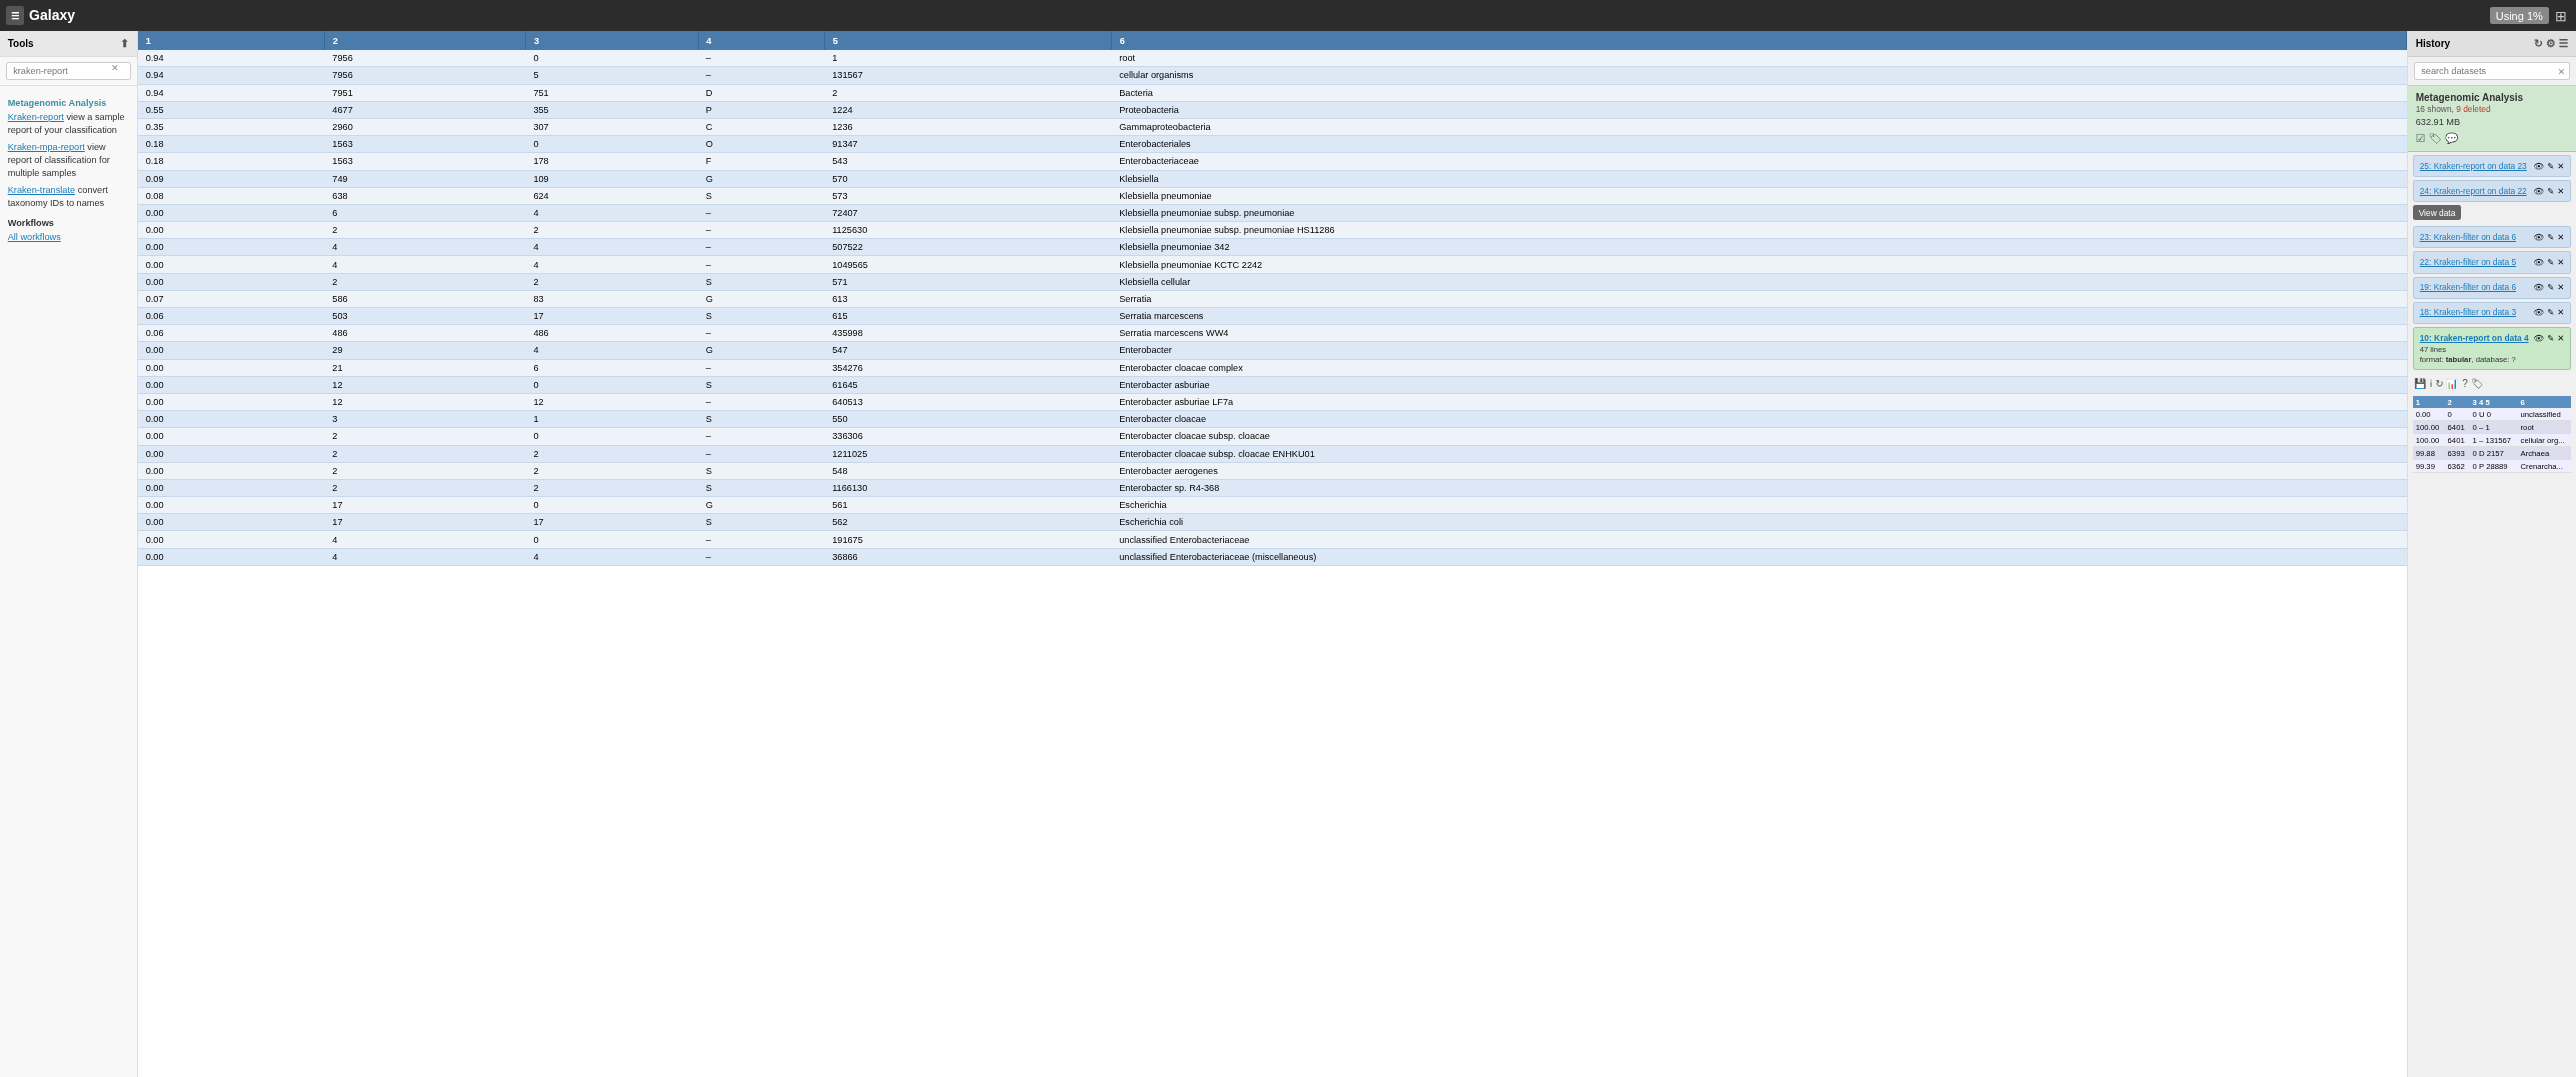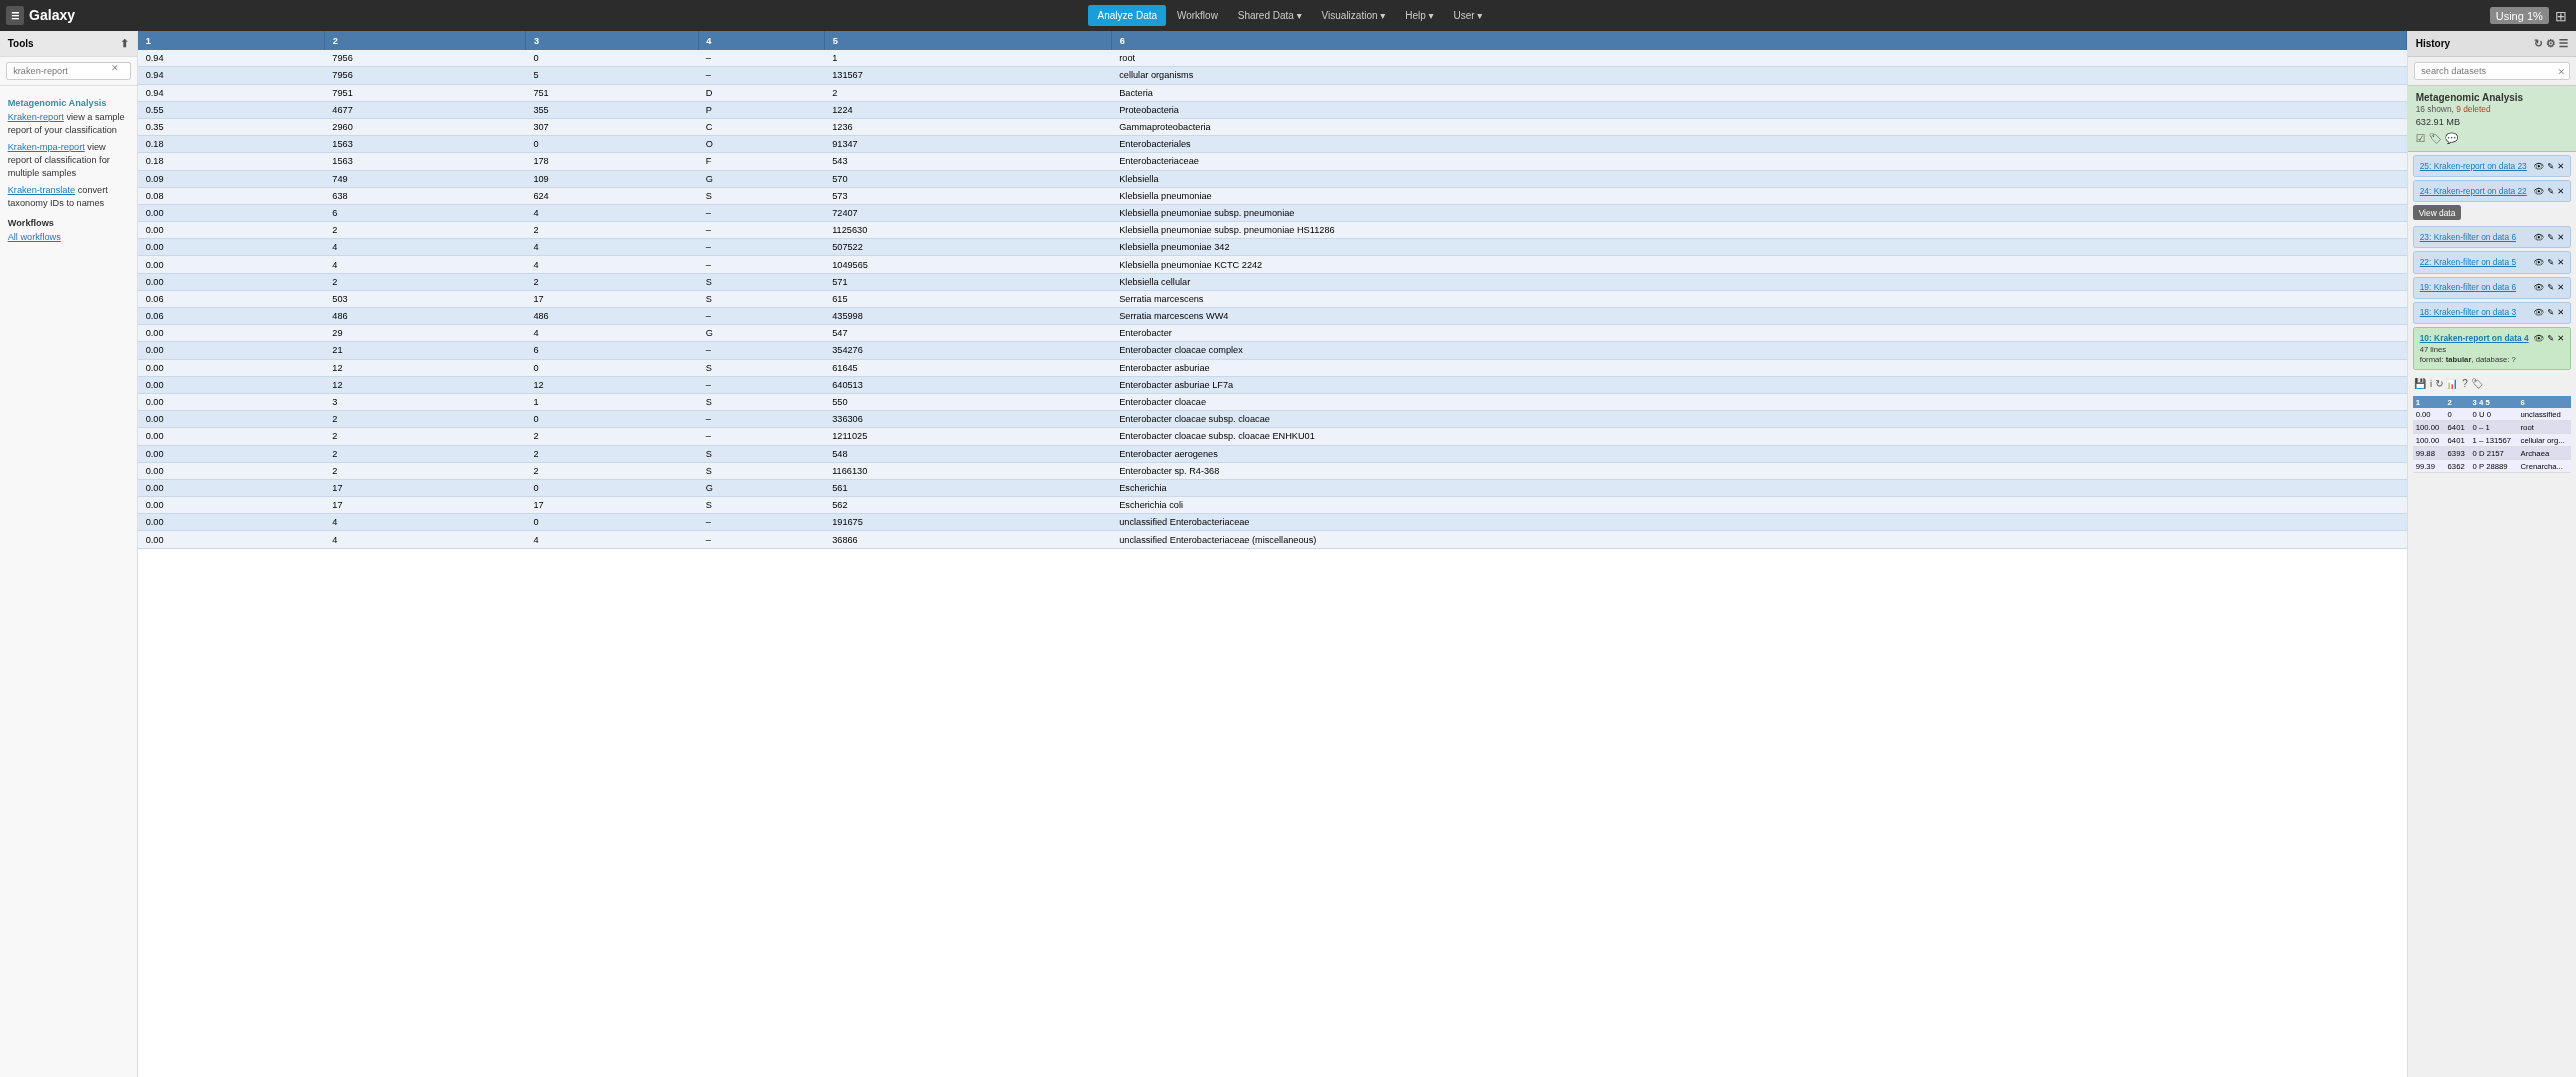--- a/index.html
+++ b/index.html
@@ -183,29 +183,20 @@
     .hist-icons-row span { cursor: pointer; color: #555; font-size: 10px; }
   </style>
 </head>
 <body>
 
 <nav id="navbar">
   <div class="brand">
     <div class="galaxy-icon">☰</div>
     <span>Galaxy</span>
   </div>
-  <div class="nav-items">
-
-  <div class="nav-item active">Analyze Data</div>
-      <div class="nav-item">Workflow</div>
-      <div class="nav-item">Shared Data ▾</div>
-      <div class="nav-item">Visualization ▾</div>
-      <div class="nav-item">Help ▾</div>
-      <div class="nav-item">User ▾</div>
-    </div>
   <div class="nav-right">
     <span class="usage-badge">Using 1%</span>
     <span class="apps-icon">⊞</span>
   </div>
 </nav>
 
 <div id="main-layout">
 
   <div id="tools-panel">
     <div class="panel-header">
@@ -360,20 +351,28 @@
             <td>1049565</td>
             <td>Klebsiella pneumoniae KCTC 2242</td>
           </tr>
           <tr>
             <td>0.00</td>
             <td>2</td>
             <td>2</td>
             <td>S</td>
             <td>571</td>
             <td>Klebsiella cellular</td>
+          </tr>
+          <tr>
+            <td>0.07</td>
+            <td>586</td>
+            <td>83</td>
+            <td>G</td>
+            <td>613</td>
+            <td>Serratia</td>
           </tr>
           <tr>
             <td>0.06</td>
             <td>503</td>
             <td>17</td>
             <td>S</td>
             <td>615</td>
             <td>Serratia marcescens</td>
           </tr>
           <tr>

